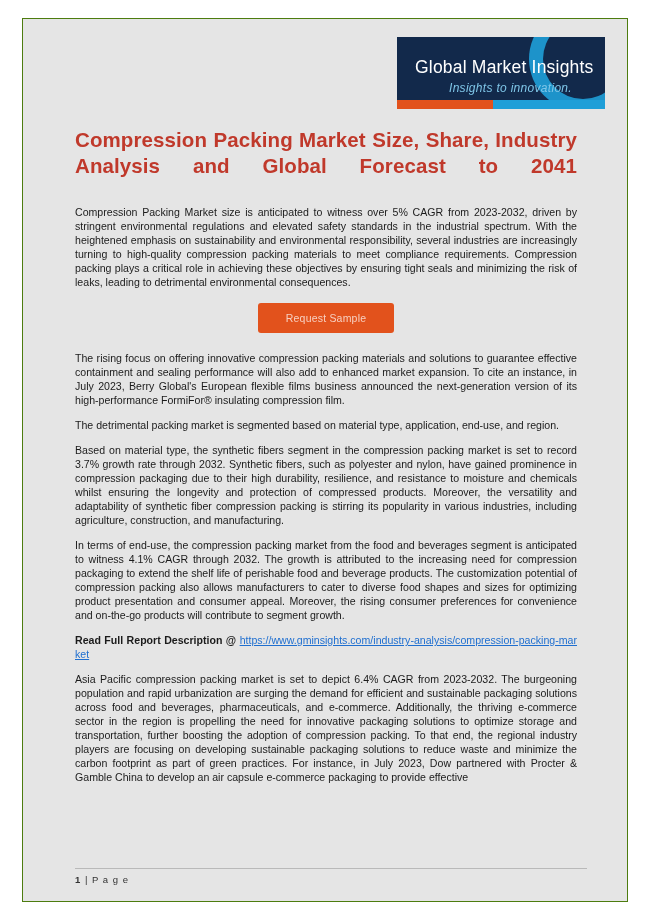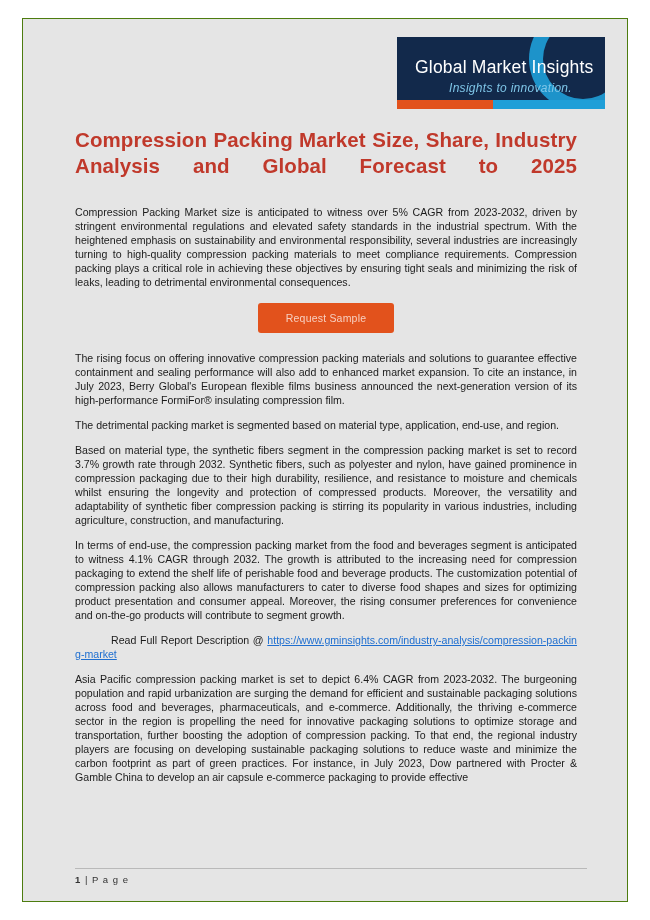--- a/index.html
+++ b/index.html
@@ -152,21 +152,21 @@
     border-radius: 3px;
     letter-spacing: 0.2px;
     cursor: pointer;
   }
 
   .link {
     color: #1f6fd0;
     text-decoration: underline;
     word-break: break-all;
   }
-  .bold { font-weight: normal; margin-left: 36px; }
+  .bold { font-weight: bold; }
   .ital { }
 
   .footer {
     position: absolute;
     left: 52px;
     right: 40px;
     bottom: 16px;
     border-top: 1px solid #b9b9b9;
     padding-top: 5px;
     font-size: 9.5px;
@@ -186,21 +186,21 @@
         <div class="swoosh"></div>
         <div class="swoosh2"></div>
         <div class="logo-title">Global Market Insights</div>
         <div class="logo-sub">Insights to innovation.</div>
         <div class="bottombar"></div>
       </div>
     </div>
 
     <div class="content" style="top:108px;">
 
-      <h1 class="doc-title">Compression Packing Market Size, Share, Industry Analysis and Global Forecast to 2025</h1>
+      <h1 class="doc-title">Compression Packing Market Size, Share, Industry Analysis and Global Forecast to 2041</h1>
 
       <p class="body first-body">Compression Packing Market size is anticipated to witness over 5% CAGR from 2023-2032, driven by stringent environmental regulations and elevated safety standards in the industrial spectrum. With the heightened emphasis on sustainability and environmental responsibility, several industries are increasingly turning to high-quality compression packing materials to meet compliance requirements. Compression packing plays a critical role in achieving these objectives by ensuring tight seals and minimizing the risk of leaks, leading to detrimental environmental consequences.</p>
 
       <div class="btn-row">
         <button class="req-btn">Request Sample</button>
       </div>
 
       <p class="body">The rising focus on offering innovative compression packing materials and solutions to guarantee effective containment and sealing performance will also add to enhanced market expansion. To cite an instance, in July 2023, Berry Global's European flexible films business announced the next-generation version of its high-performance FormiFor® insulating compression film.</p>
 
       <p class="body">The detrimental packing market is segmented based on material type, application, end-use, and region.</p>

